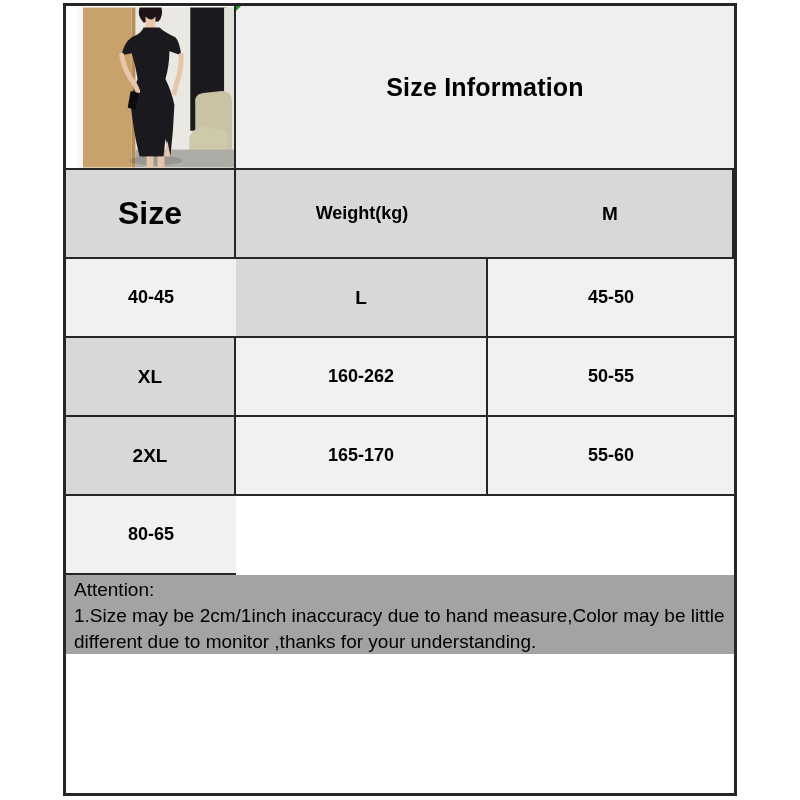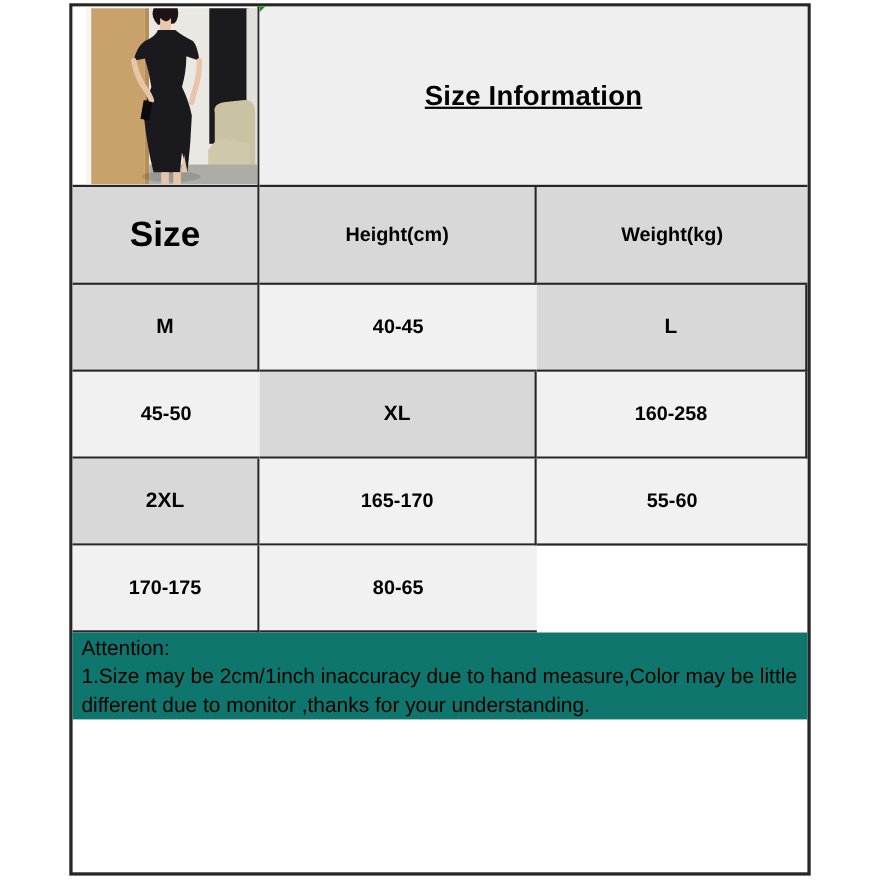--- a/index.html
+++ b/index.html
@@ -30,21 +30,21 @@
     justify-content:flex-start;align-items:flex-start;
     padding:1px 0 0 12px;
   }
   .title-cell{
     grid-column:2 / 4;
     background:var(--title-cell-bg,#f0efef);
     position:relative;
     border-right:none;
   }
   .title{
-    margin:4px;font-size:25px;font-weight:bold;letter-spacing:0.2px;text-decoration:underline;
+    margin:4px;font-size:25px;font-weight:bold;letter-spacing:0.2px;
   }
   .corner-marker{
     position:absolute;top:-3px;left:-2px;width:0;height:0;
     border-top:10px solid var(--marker-green,#149414);
     border-right:10px solid transparent;
   }
   .head{
     background:var(--header-bg,#d8d8d8);
     font-weight:bold;font-size:18px;
   }
@@ -52,21 +52,21 @@
   .rowlabel{
     background:var(--header-bg,#d8d8d8);
     font-weight:bold;font-size:19px;
   }
   .val{
     background:var(--cell-bg,#f2f1f1);
     font-weight:bold;font-size:18px;
   }
   .attention{
     grid-column:1 / 4;
-    background:#0f766e;
+    background:#a3a3a3;
     border-right:none;border-bottom:none;
     display:block;
     padding:2px 6px 0 8px;
     font-size:19px;line-height:26px;
   }
   .attention div{white-space:normal;}
 </style>
 </head>
 <body>
 
@@ -96,37 +96,36 @@
       <path d="M69 150 L69 161 L76 161 L76 150 Z" fill="#e8c5aa"></path>
       <path d="M80 150 L80 161 L87 161 L87 150 Z" fill="#e8c5aa"></path>
     </svg>
   </div>
   <div class="cell title-cell">
     <span class="corner-marker"></span>
     <h1 class="title">Size Information</h1>
   </div>
 
   <div class="cell head size-head">Size</div>
-  <div class="cell head">Height(cm)</div>
   <div class="cell head last-col">Weight(kg)</div>
 
   <div class="cell rowlabel">M</div>
   <div class="cell val last-col">40-45</div>
 
   <div class="cell rowlabel">L</div>
   <div class="cell val last-col">45-50</div>
 
   <div class="cell rowlabel">XL</div>
-  <div class="cell val">160-258</div>
+  <div class="cell val">160-262</div>
+  <div class="cell val last-col">50-55</div>
 
   <div class="cell rowlabel">2XL</div>
   <div class="cell val">165-170</div>
   <div class="cell val last-col">55-60</div>
 
-  <div class="cell val">170-175</div>
   <div class="cell val last-col">80-65</div>
 
   <div class="cell attention">
     <div>Attention:</div>
     <div>1.Size may be 2cm/1inch inaccuracy due to hand measure,Color may be little different due to monitor ,thanks for your understanding.</div>
   </div>
 
 </div>
 
 </body></html>

